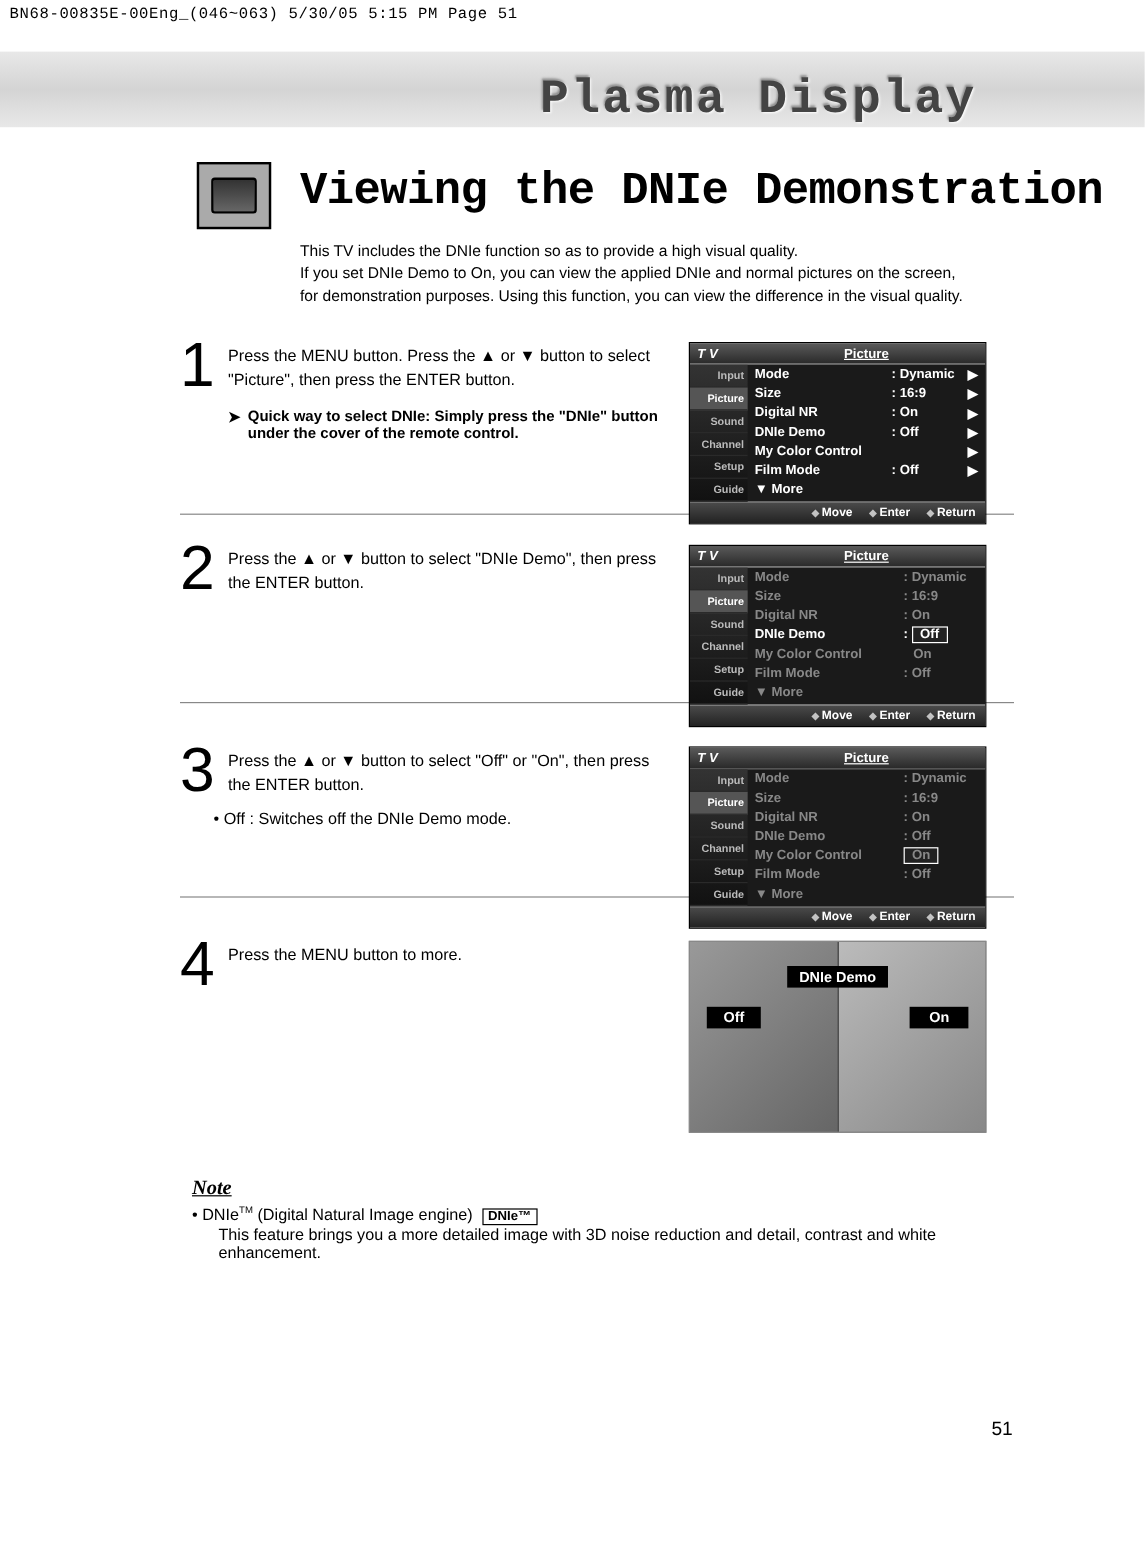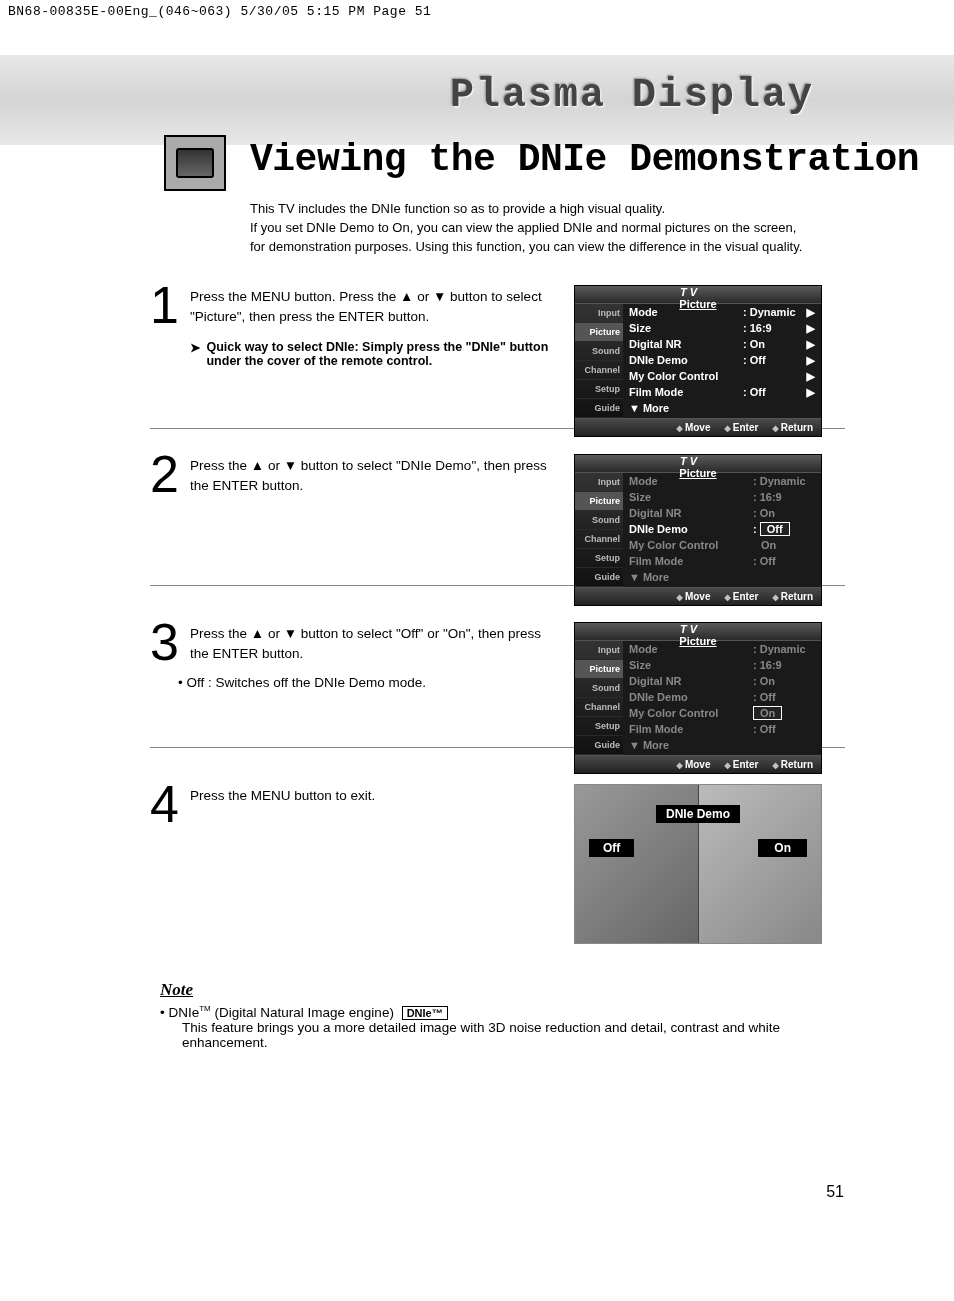--- a/index.html
+++ b/index.html
@@ -11,22 +11,22 @@
     position: relative;
     color: #000;
   }
   .print-header {
     font-family: "Courier New", monospace;
     font-size: 13px;
     padding: 4px 8px;
     letter-spacing: 0.5px;
   }
   .banner {
-    height: 90px;
-    margin-top: 32px;
+    height: 63px;
+    margin-top: 20px;
     background: linear-gradient(#e8e8e8, #d4d4d4 50%, #e8e8e8);
     position: relative;
   }
   .banner-title {
     position: absolute;
     right: 140px;
     top: 18px;
     font-family: "Courier New", monospace;
     font-size: 40px;
     font-weight: bold;
@@ -106,21 +106,20 @@
     color: #fff;
     font-weight: bold;
     border: 1px solid #000;
   }
   .osd-top {
     height: 18px;
     background: linear-gradient(#5a5a5a,#2a2a2a);
     display: flex;
     align-items: center;
     border-bottom: 1px solid #555;
-    flex-direction: column;
   }
   .osd-tv { width: 48px; padding-left: 6px; font-style: italic; }
   .osd-titlebar { flex: 1; text-align: center; text-decoration: underline; }
   .osd-body { display: flex; background: #1a1a1a; }
   .osd-side { width: 48px; background: linear-gradient(#333,#111); font-size: 9px; }
   .osd-side div { height: 19px; display:flex; align-items:center; justify-content:flex-end; padding-right:3px; color:#bbb; border-bottom:1px solid #2a2a2a; }
   .osd-side .sel { background:#555; color:#fff; }
   .osd-rows { flex:1; }
   .osd-row { height: 16px; display:flex; align-items:center; padding: 0 6px; }
   .osd-row.dim { color:#888; }
@@ -355,21 +354,21 @@
   </div>
   <div class="osd-foot">
     <span>Move</span>
     <span>Enter</span>
     <span>Return</span>
   </div>
 </div>
 
 <div class="step" style="top:782px;">
   <div class="step-num">4</div>
-  <div class="step-body">Press the MENU button to exit.</div>
+  <div class="step-body">Press the MENU button to more.</div>
 </div>
 
 <div class="demo-box" style="left:574px; top:784px;">
   <div class="demo-split-l"></div>
   <div class="demo-split-r"></div>
   <div class="demo-title">DNIe Demo</div>
   <div class="demo-off">Off</div>
   <div class="demo-on">On</div>
 </div>
 

